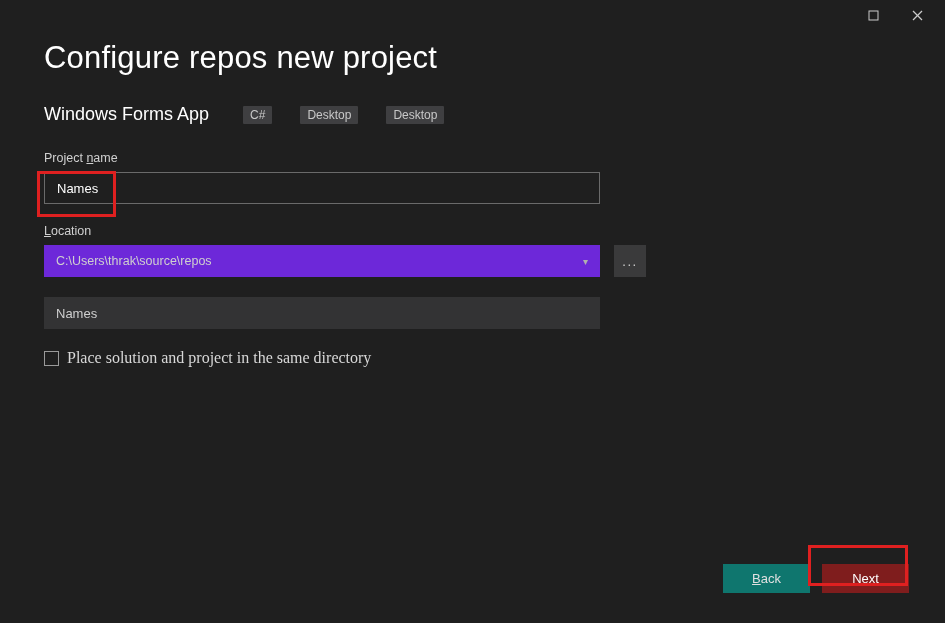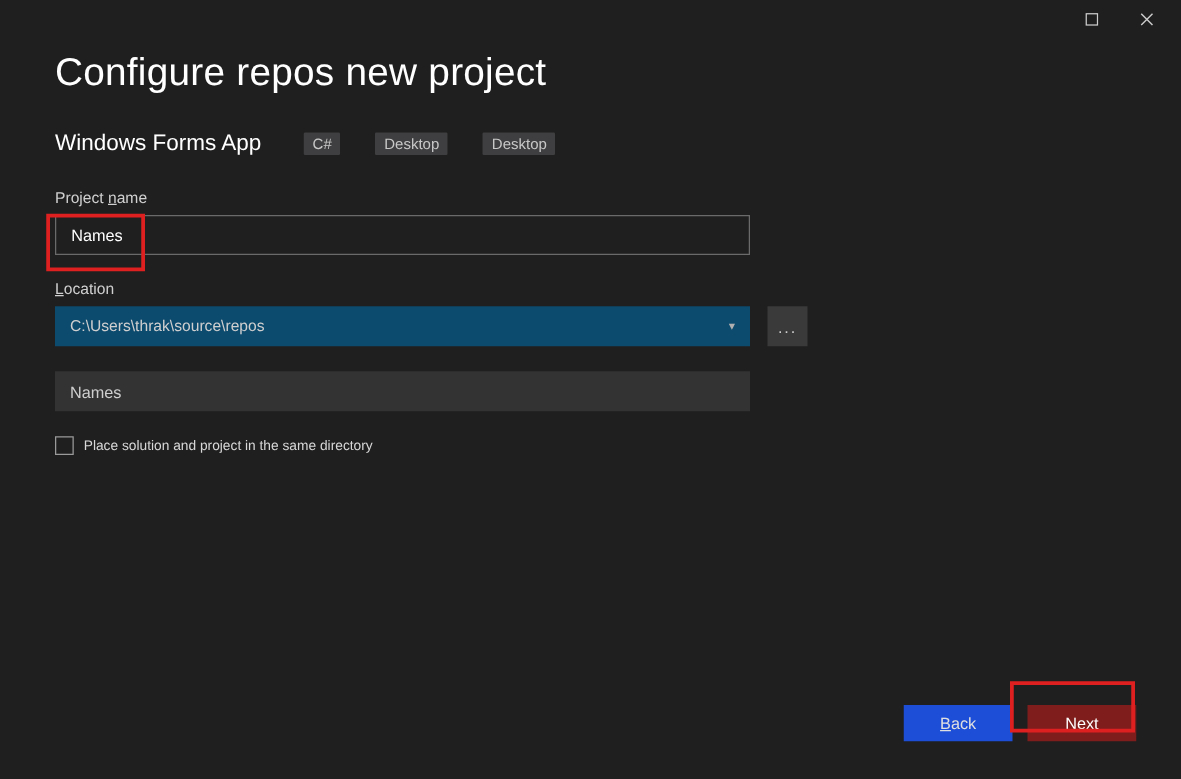--- a/index.html
+++ b/index.html
@@ -88,21 +88,21 @@
       padding: 0 12px;
     }
     .location-row {
       display: flex;
       align-items: center;
       gap: 14px;
     }
     .location-select {
       width: 556px;
       height: 32px;
-      background: #0c4a6e;
+      background: #6d28d9;
       color: #cfcfcf;
       font-size: 12.5px;
       padding: 0 12px;
       display: flex;
       align-items: center;
       justify-content: space-between;
       cursor: pointer;
     }
     .chevron-down {
       color: #b0b0b0;
@@ -136,41 +136,42 @@
       margin-top: 18px;
     }
     .checkbox {
       width: 15px;
       height: 15px;
       border: 1px solid #9a9a9a;
       background: transparent;
       cursor: pointer;
     }
     .checkbox-label {
-      font-size: 11px;
+      font-size: 16px;
       color: #d8d8d8;
+      font-family: Liberation Serif, serif;
     }
     .footer-buttons {
       position: absolute;
       bottom: 30px;
       right: 36px;
       display: flex;
       gap: 12px;
     }
     .btn {
       width: 87px;
       height: 29px;
       display: flex;
       align-items: center;
       justify-content: center;
       font-size: 13px;
       cursor: pointer;
     }
     .btn-back {
-      background: #1d4ed8;
+      background: #0f766e;
       color: #e0e0e0;
     }
     .btn-next {
       background: #7f1d1d;
       color: #ffffff;
     }
     .highlight-red-1 {
       position: absolute;
       border: 3px solid #df2020;
       pointer-events: none;

